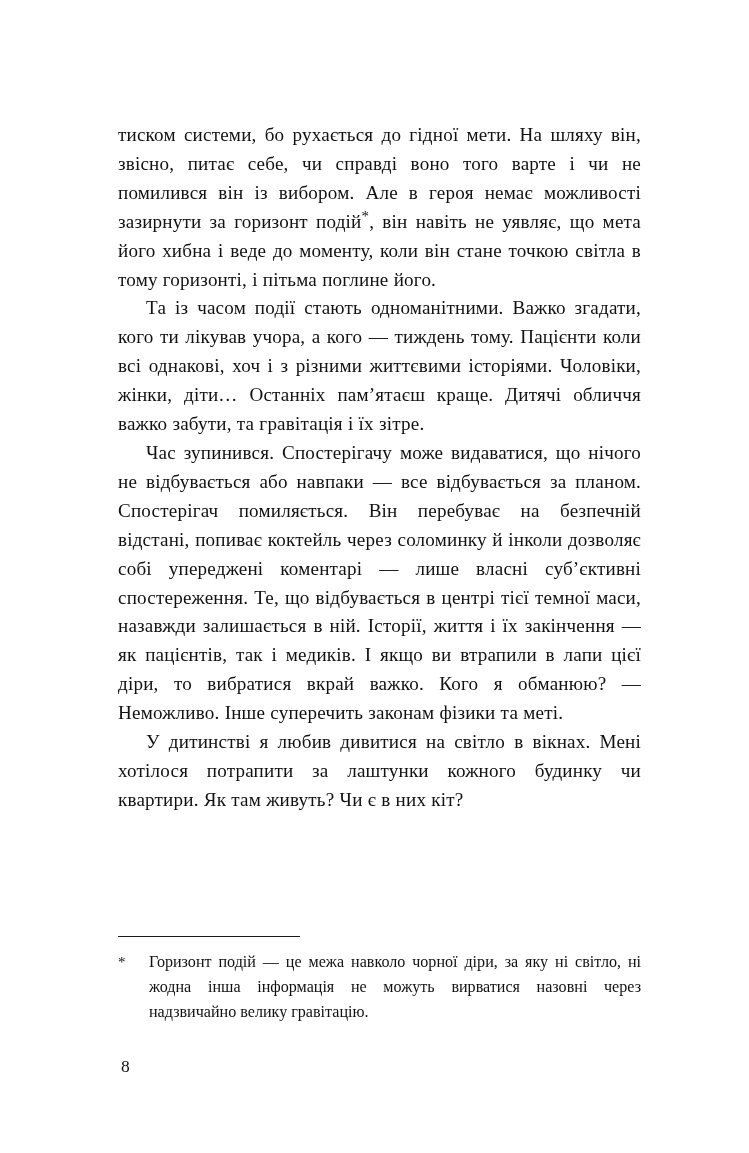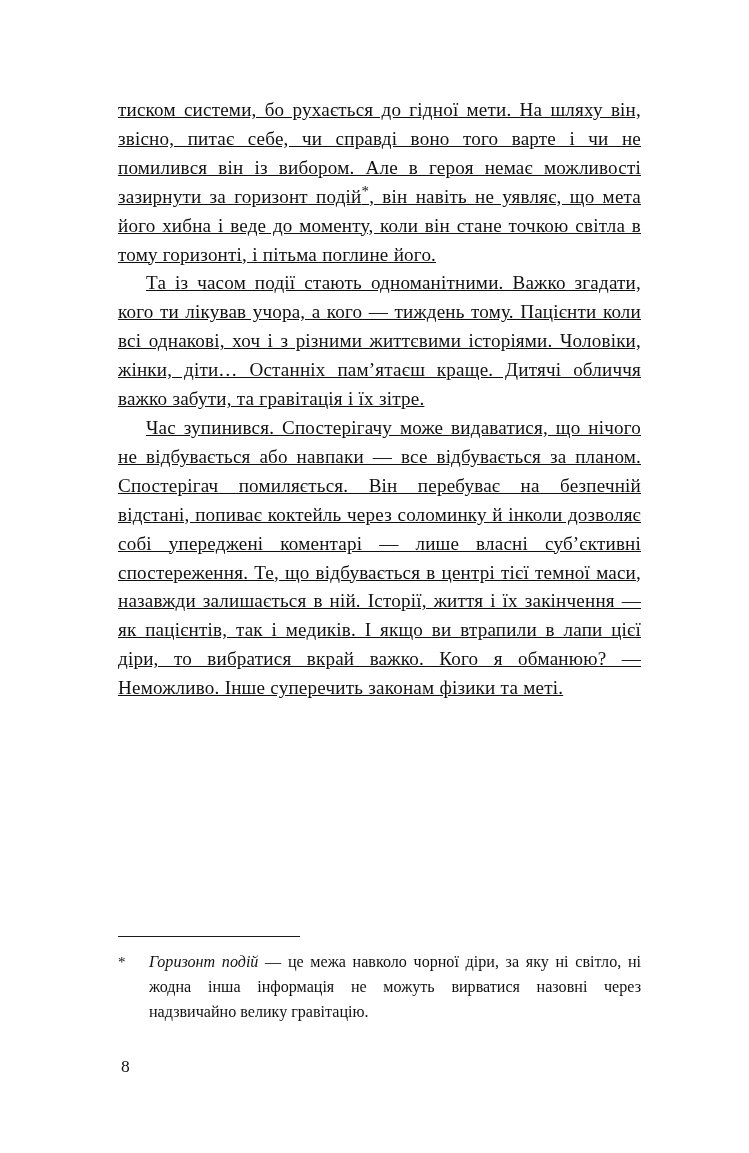--- a/index.html
+++ b/index.html
@@ -20,23 +20,22 @@
     margin: 0 auto;
     background: #ffffff;
     overflow: hidden;
     box-sizing: border-box;
   }
 
   
   .textblock {
     position: absolute;
     left: 118px;
-    top: 96px;
+    top: 121px;
     width: 523px;
-    text-decoration: underline;
   }
   .para {
     margin: 0;
     font-size: 19.1px;
     line-height: 28.9px;
     text-align: justify;
     text-justify: inter-word;
     letter-spacing: 0.01em;
     word-spacing: 0.01em;
     hyphens: none;
@@ -80,21 +79,20 @@
     line-height: 25.2px;
     padding-top: 1px;
   }
   .footnote-text {
     flex: 1 1 auto;
     text-align: justify;
     text-justify: inter-word;
     hyphens: none;
   }
   .footnote-term {
-    font-style: italic;
   }
 
   
   .folio {
     position: absolute;
     left: 121px;
     top: 1056px;
     font-size: 17.5px;
     line-height: 20px;
     color: #111111;
@@ -106,20 +104,21 @@
 <div class="page">
 
   <div class="textblock">
 
     <p class="para cont"><span>тиском системи, бо рухається до гідної мети. На шляху він, звісно, питає себе, чи справді воно того варте і чи не помилився він із вибором. Але в героя немає можливості зазирнути за горизонт подій</span><span class="fn-ref">*</span><span>, він навіть не уявляє, що мета його хибна і веде до моменту, коли він стане точкою світла в тому горизонті, і пітьма поглине його.</span></p>
 
     <p class="para indent">Та із часом події стають одноманітними. Важко згадати, кого ти лікував учора, а кого — тиждень тому. Пацієнти коли всі однакові, хоч і з різними життєвими історіями. Чоловіки, жінки, діти… Останніх пам’ятаєш краще. Дитячі обличчя важко забути, та гравітація і їх зітре.</p>
 
     <p class="para indent">Час зупинився. Спостерігачу може видаватися, що нічого не відбувається або навпаки — все відбувається за планом. Спостерігач помиляється. Він перебуває на безпечній відстані, попиває коктейль через соломинку й інколи дозволяє собі упереджені коментарі — лише власні суб’єктивні спостереження. Те, що відбувається в центрі тієї темної маси, назавжди залишається в ній. Історії, життя і їх закінчення — як пацієнтів, так і медиків. І якщо ви втрапили в лапи цієї діри, то вибратися вкрай важко. Кого я обманюю? — Неможливо. Інше суперечить законам фізики та меті.</p>
 
+    <p class="para indent">У дитинстві я любив дивитися на світло в вікнах. Мені хотілося потрапити за лаштунки кожного будинку чи квартири. Як там живуть? Чи є в них кіт?</p>
 
   </div>
 
   <div class="footnote">
     <hr class="footnote-rule">
     <div class="footnote-body">
       <span class="footnote-marker">*</span>
       <span class="footnote-text"><span class="footnote-term">Горизонт подій</span><span> — це межа навколо чорної діри, за яку ні світло, ні жодна інша інформація не можуть вирватися назовні через надзвичайно велику гравітацію.</span></span>
     </div>
   </div>

